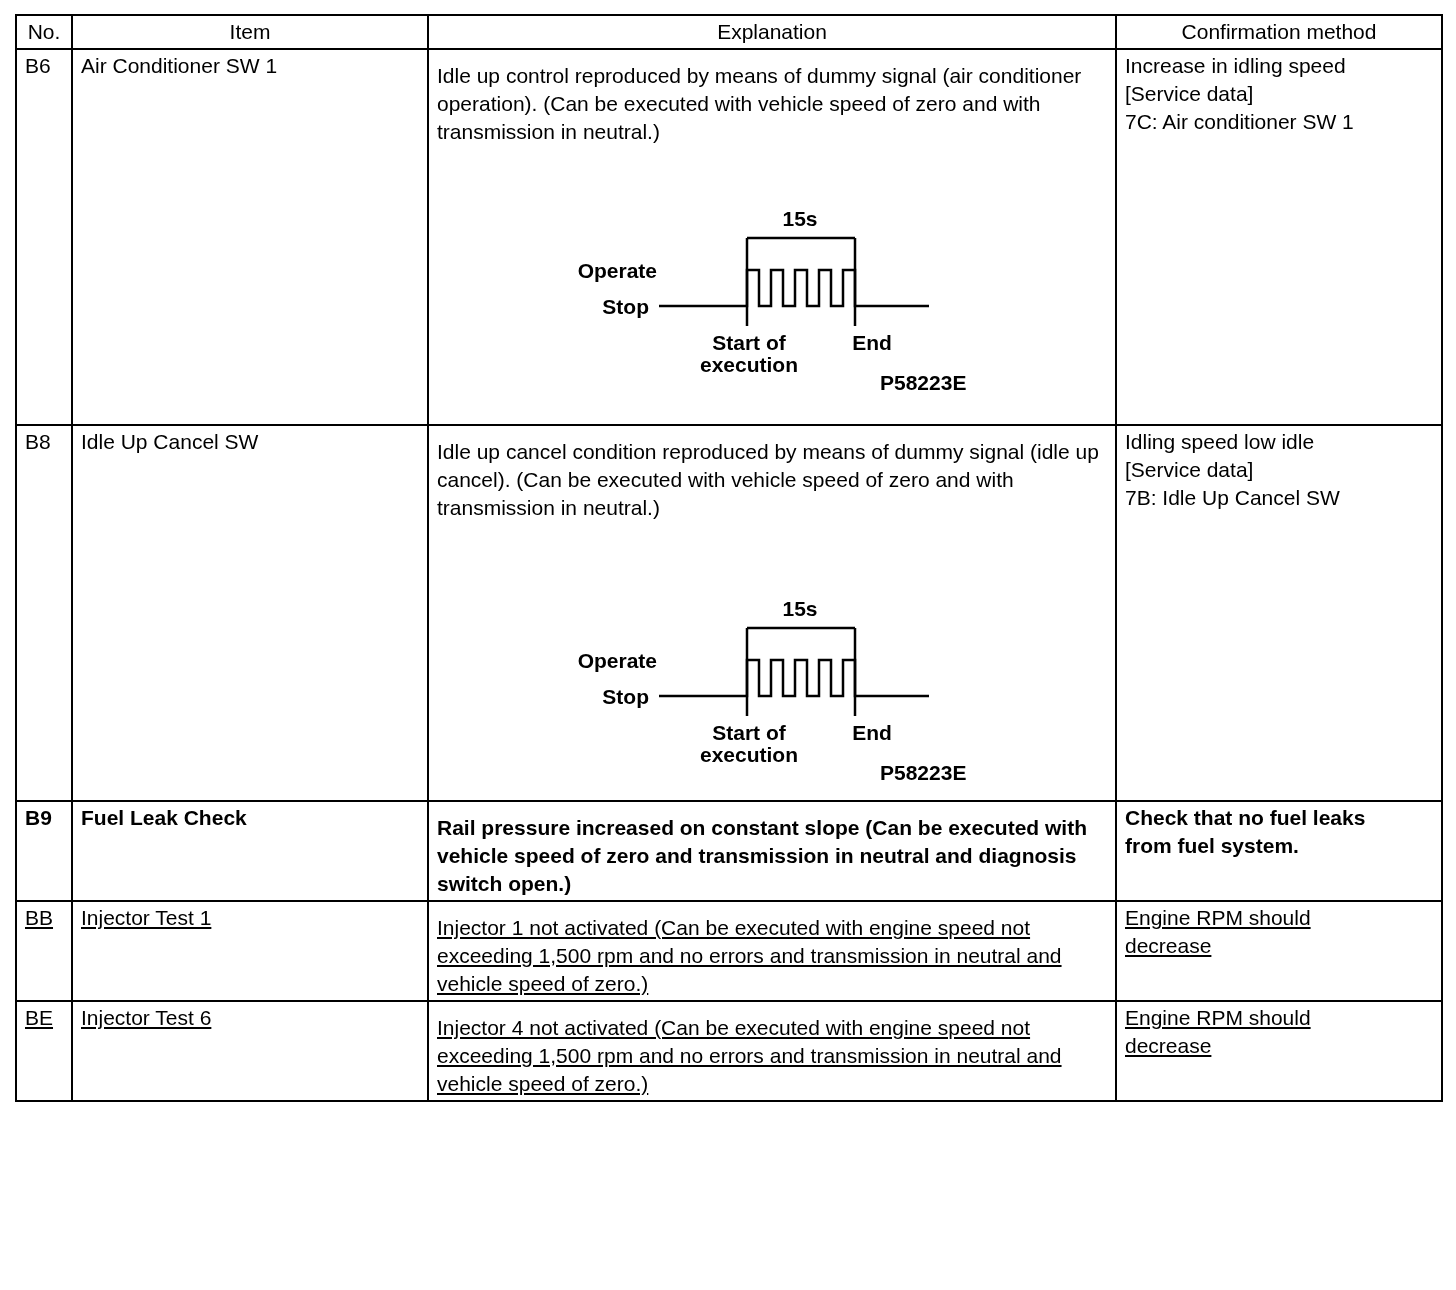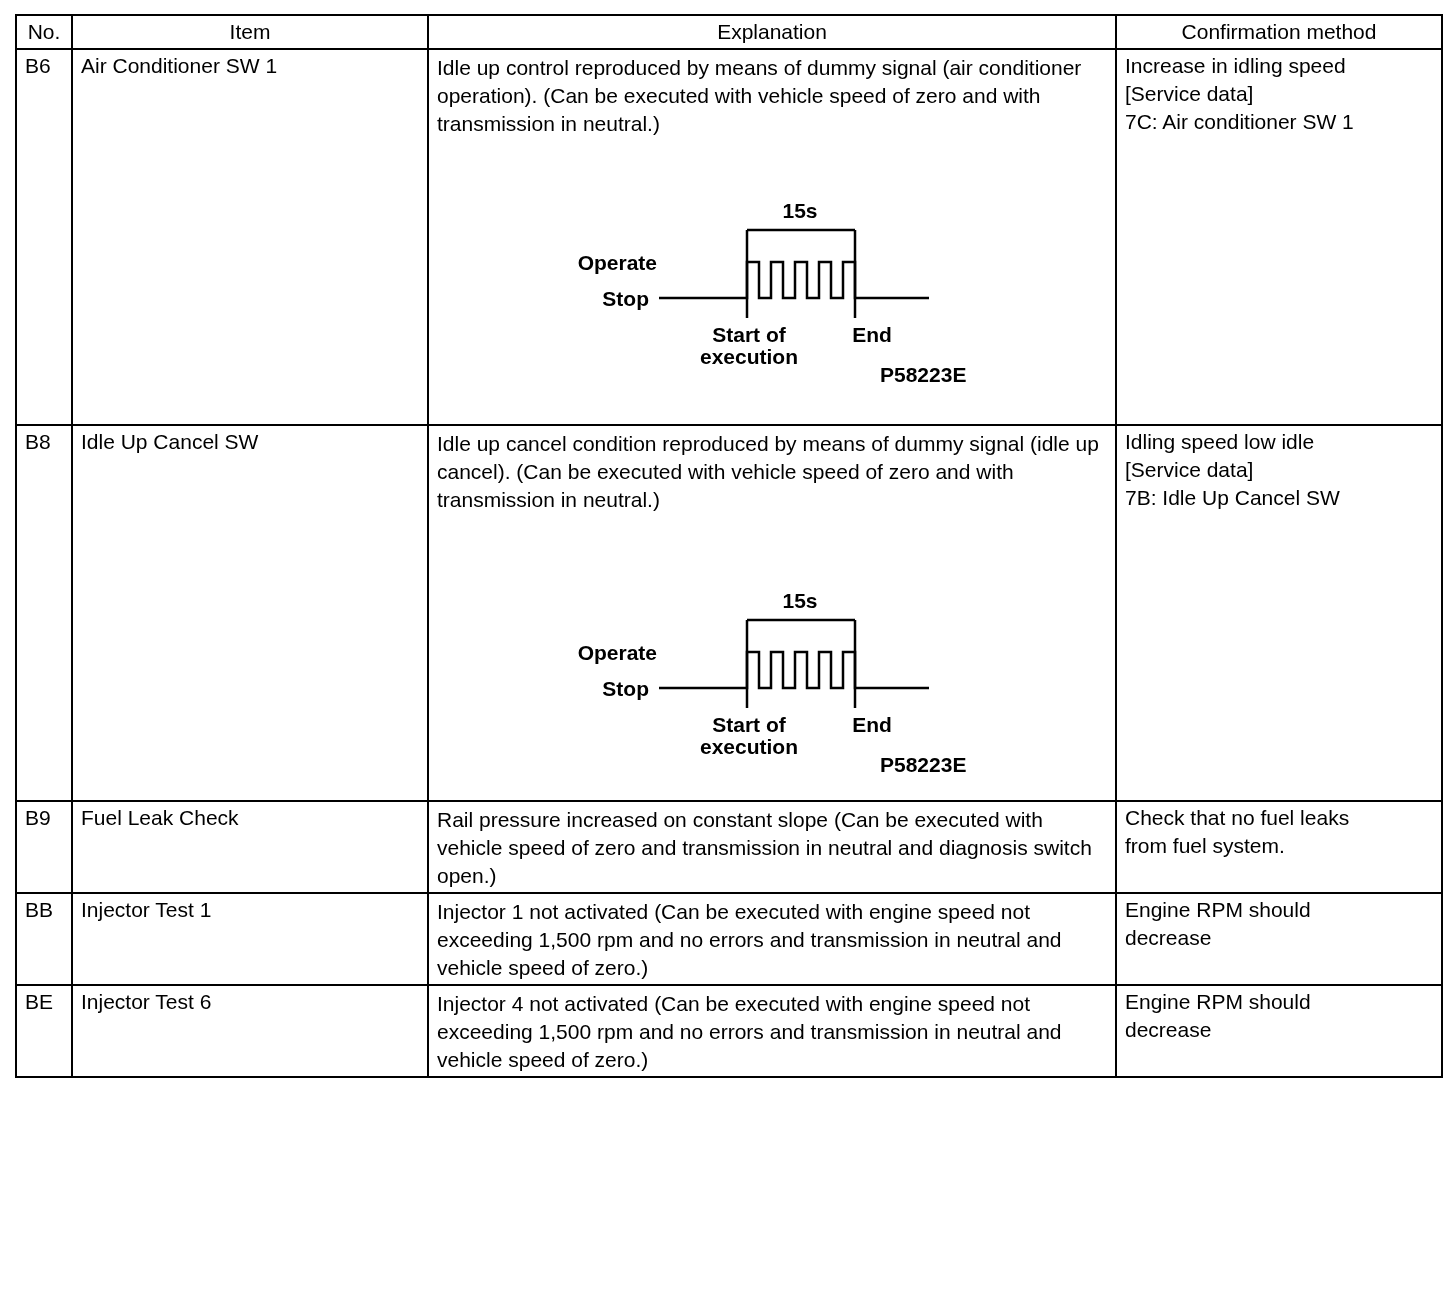--- a/index.html
+++ b/index.html
@@ -13,23 +13,23 @@
     line-height:28px;
     vertical-align:top;
     box-sizing:border-box;
     overflow:hidden;
   }
   table.diag th { font-weight:normal; text-align:center; height:34px; vertical-align:middle; padding:2px 0; }
   td.col-no  { vertical-align:middle; padding-left:10px; }
   td.col-item{ vertical-align:middle; }
   td.col-conf{ white-space:pre-line;margin-left:40px; }
   tr.r-tall  { height:376px; }
-  tr.r-b9    { height:92px; }
-  tr.r-inj   { height:84px; }
-  .exp-text { margin-top:2px; }
+  tr.r-b9    { height:92px;font-weight:bold; }
+  tr.r-inj   { height:84px;text-decoration:underline; }
+  .exp-text { margin-top:10px; }
   .diagram-wrap { text-align:center; }
   .diagram-wrap.d1 { margin-top:48px; }
   .diagram-wrap.d2 { margin-top:62px; }
   svg.wave { display:block; margin:0 auto; }
   svg.wave .s { stroke:#000; stroke-width:2.5; fill:none; }
   svg.wave .t { font-family:"Liberation Sans", sans-serif; font-size:21px; font-weight:bold; fill:#000; }
   svg.wave .mid { text-anchor:middle; }
   svg.wave .end { text-anchor:end; }
 </style>
 </head>

